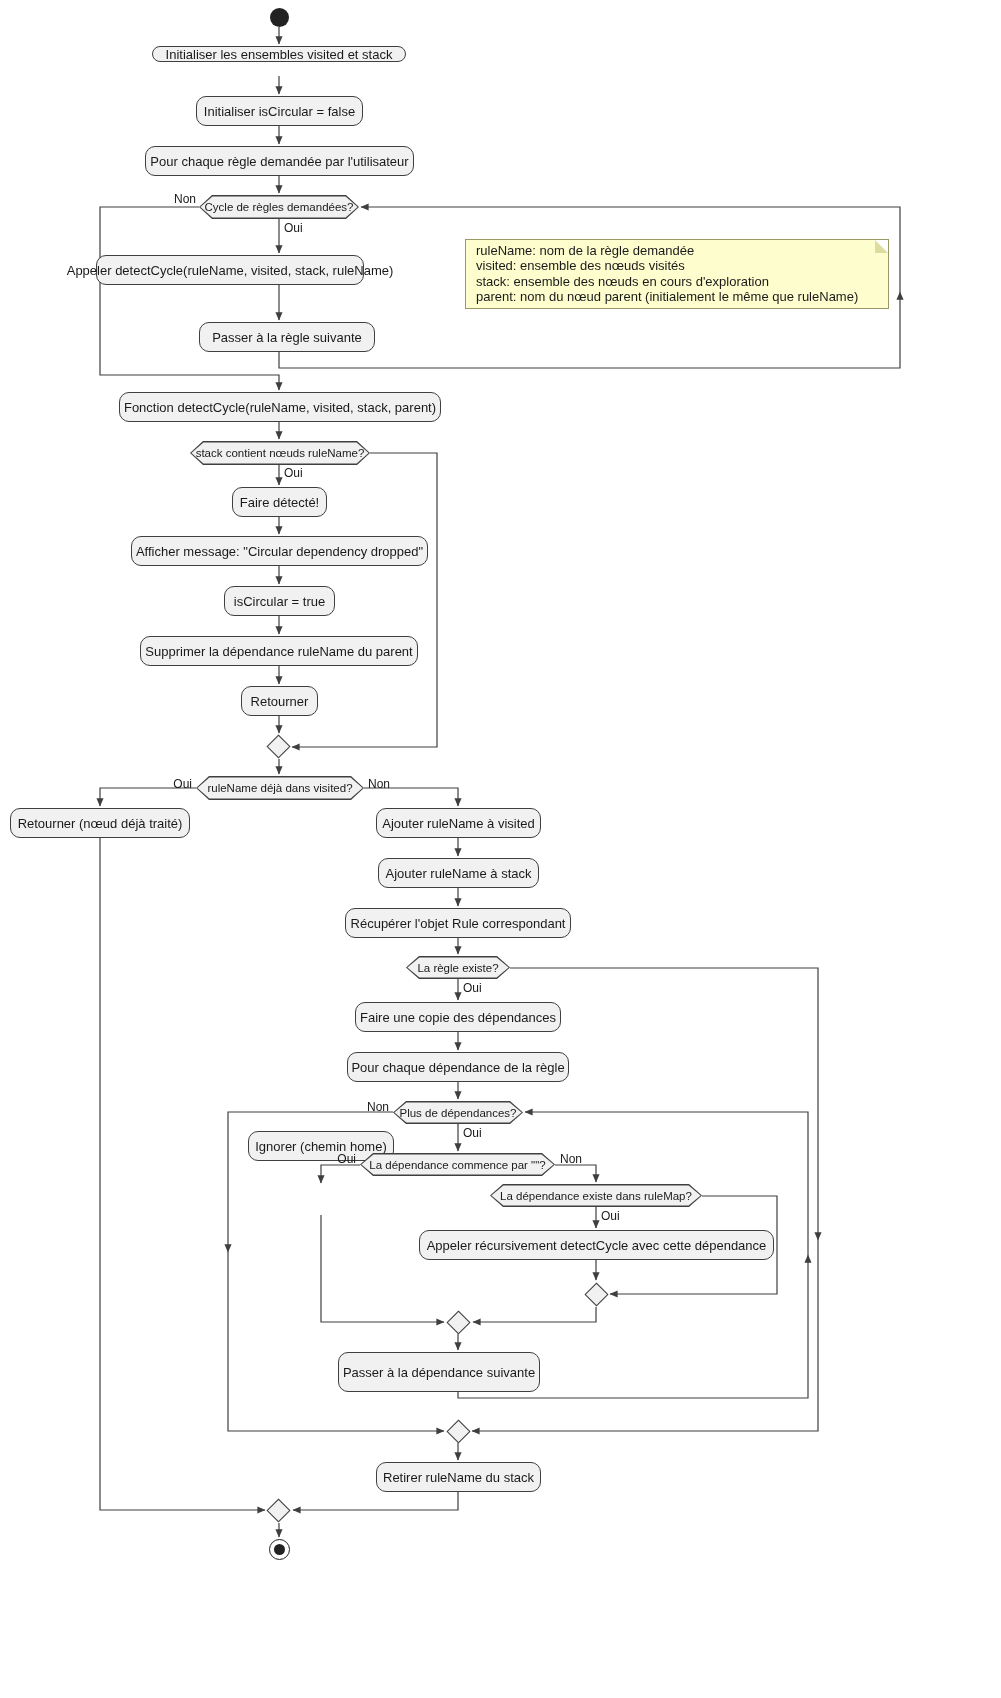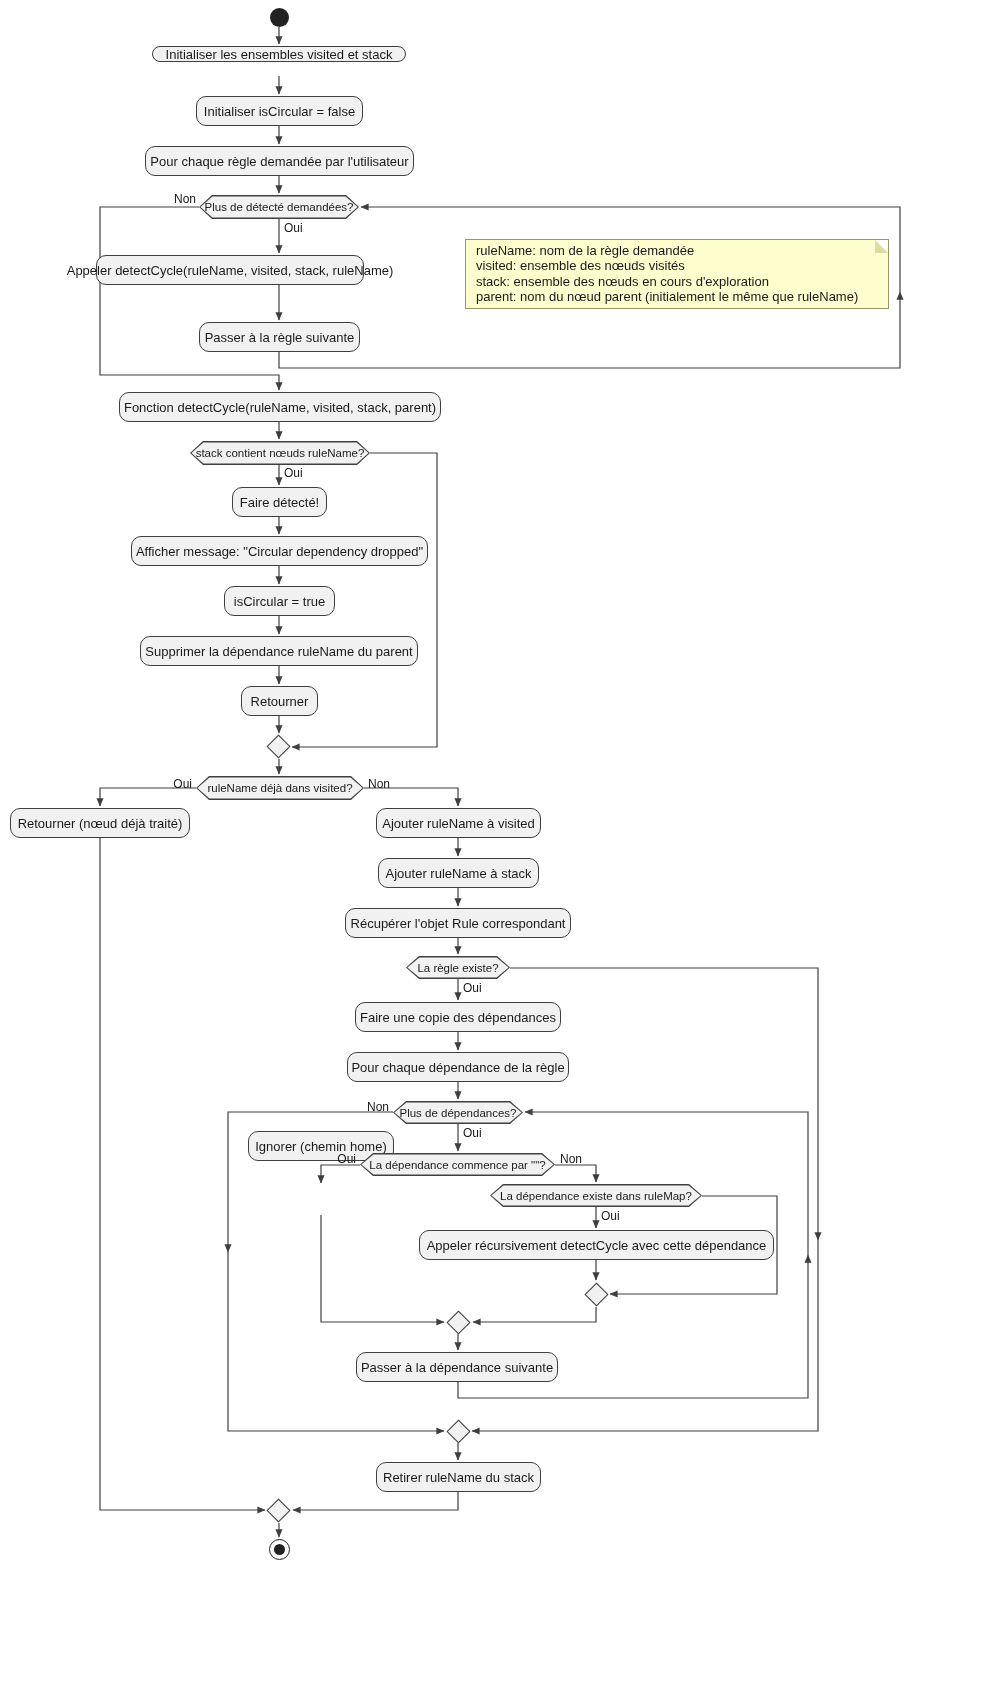--- a/index.html
+++ b/index.html
@@ -129,42 +129,42 @@
 
   <div class="start-node" style="left:270px;top:8px"></div>
   <div class="stop-node" style="left:269px;top:1539px">
     <div class="stop-dot"></div>
   </div>
 
   <div class="node" style="left:152px;top:46px;width:254px;height:16px">Initialiser les ensembles visited et stack</div>
   <div class="node" style="left:196px;top:96px;width:167px;height:30px">Initialiser isCircular = false</div>
   <div class="node" style="left:145px;top:146px;width:269px;height:30px">Pour chaque règle demandée par l'utilisateur</div>
   <div class="node" style="left:96px;top:255px;width:268px;height:30px">Appeler detectCycle(ruleName, visited, stack, ruleName)</div>
-  <div class="node" style="left:199px;top:322px;width:161px;height:30px">Passer à la règle suivante</div>
+  <div class="node" style="left:199px;top:322px;width:176px;height:30px">Passer à la règle suivante</div>
   <div class="node" style="left:119px;top:392px;width:322px;height:30px">Fonction detectCycle(ruleName, visited, stack, parent)</div>
   <div class="node" style="left:232px;top:487px;width:95px;height:30px">Faire détecté!</div>
   <div class="node" style="left:131px;top:536px;width:297px;height:30px">Afficher message: "Circular dependency dropped"</div>
   <div class="node" style="left:224px;top:586px;width:111px;height:30px">isCircular = true</div>
   <div class="node" style="left:140px;top:636px;width:278px;height:30px">Supprimer la dépendance ruleName du parent</div>
   <div class="node" style="left:241px;top:686px;width:77px;height:30px">Retourner</div>
   <div class="node" style="left:10px;top:808px;width:180px;height:30px">Retourner (nœud déjà traité)</div>
   <div class="node" style="left:376px;top:808px;width:165px;height:30px">Ajouter ruleName à visited</div>
   <div class="node" style="left:378px;top:858px;width:161px;height:30px">Ajouter ruleName à stack</div>
   <div class="node" style="left:345px;top:908px;width:226px;height:30px">Récupérer l'objet Rule correspondant</div>
   <div class="node" style="left:355px;top:1002px;width:206px;height:30px">Faire une copie des dépendances</div>
   <div class="node" style="left:347px;top:1052px;width:222px;height:30px">Pour chaque dépendance de la règle</div>
   <div class="node" style="left:248px;top:1131px;width:146px;height:30px">Ignorer (chemin home)</div>
   <div class="node" style="left:419px;top:1230px;width:355px;height:30px">Appeler récursivement detectCycle avec cette dépendance</div>
-  <div class="node" style="left:356px;top:1352px;width:202px;height:30px">Passer à la dépendance suivante</div>
+  <div class="node" style="left:338px;top:1352px;width:202px;height:40px">Passer à la dépendance suivante</div>
   <div class="node" style="left:376px;top:1462px;width:165px;height:30px">Retirer ruleName du stack</div>
 
   <div class="hex" style="left:199px;top:195px;width:160px;height:24px">
     <div class="hex-bg"></div>
     <div class="hex-fg"></div>
-    <div class="hex-label">Plus de détecté demandées?</div>
+    <div class="hex-label">Cycle de règles demandées?</div>
   </div>
   <div class="hex" style="left:190px;top:441px;width:180px;height:24px">
     <div class="hex-bg"></div>
     <div class="hex-fg"></div>
     <div class="hex-label">stack contient nœuds ruleName?</div>
   </div>
   <div class="hex" style="left:196px;top:776px;width:168px;height:24px">
     <div class="hex-bg"></div>
     <div class="hex-fg"></div>
     <div class="hex-label">ruleName déjà dans visited?</div>

